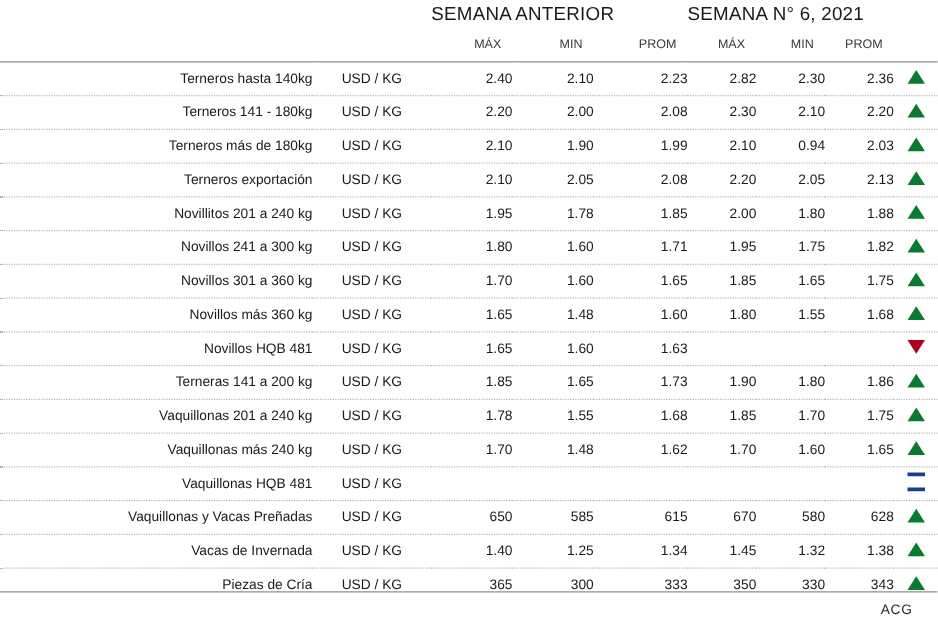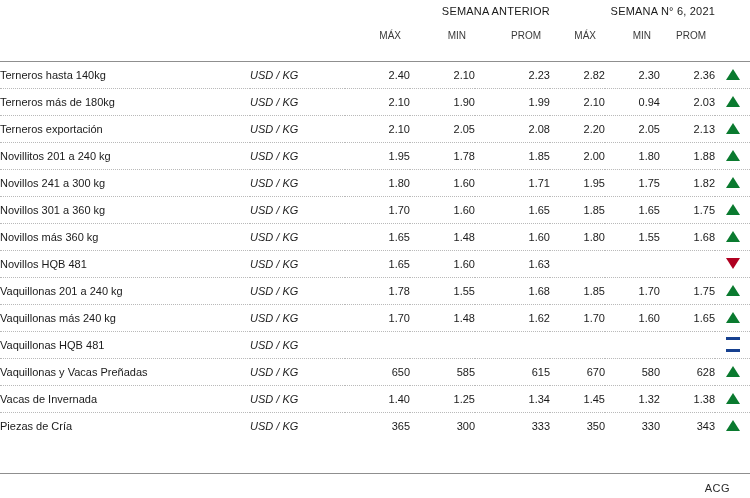--- a/index.html
+++ b/index.html
@@ -37,33 +37,33 @@
   col.c-min1    { width: 65px; }
   col.c-prom1   { width: 75px; }
   col.c-max2    { width: 55px; }
   col.c-min2    { width: 55px; }
   col.c-prom2   { width: 55px; }
   col.c-trend   { width: 35px; }
 
   thead .group-row td {
     height: 22px;
     vertical-align: middle;
-    font-size: 11px;
+    font-size: 15px;
     color: #1a1a1a;
     letter-spacing: 0.2px;
-    text-align: right;
+    text-align: left;
     padding-bottom: 3px;
   }
   thead .sub-row td {
     height: 20px;
     vertical-align: middle;
     font-size: 10px;
     color: #3a3a3a;
     text-align: center;
-    padding-bottom: 16px;
+    padding-bottom: 4px;
     margin-top: 19px;
   }
   thead .sub-row td.sub-max1,
   thead .sub-row td.sub-min1,
   thead .sub-row td.sub-prom1,
   thead .sub-row td.sub-max2,
   thead .sub-row td.sub-min2,
   thead .sub-row td.sub-prom2 {
     text-align: right;
     padding-right: 9px;
@@ -74,22 +74,22 @@
     border-top: 1px dotted #b9b9b9;
     vertical-align: middle;
     font-size: 11px;
     color: #1a1a1a;
     white-space: nowrap;
     overflow: hidden;
   }
   tbody tr.data-row:first-child td {
     border-top: 1px solid #8f8f8f;
   }
-  td.concept { padding-left: 8px; text-align: left; }
-  td.unit { padding-left: 2px; text-align: left; color: #1a1a1a; font-style: italic; }
+  td.concept { padding-left: 8px; text-align: right; }
+  td.unit { padding-left: 2px; text-align: center; color: #1a1a1a; }
   td.num { text-align: right; padding-right: 9px; }
   td.trend { text-align: center; }
 
   .arrow {
     display: inline-block;
     width: 0;
     height: 0;
     line-height: 0;
   }
   .arrow.up {
@@ -169,20 +169,31 @@
           <td class="unit">USD / KG</td>
           <td class="num">2.40</td>
           <td class="num">2.10</td>
           <td class="num">2.23</td>
           <td class="num">2.82</td>
           <td class="num">2.30</td>
           <td class="num">2.36</td>
           <td class="trend"><span class="arrow up"></span></td>
         </tr>
         <tr class="data-row">
+          <td class="concept">Terneros 141 - 180kg</td>
+          <td class="unit">USD / KG</td>
+          <td class="num">2.20</td>
+          <td class="num">2.00</td>
+          <td class="num">2.08</td>
+          <td class="num">2.30</td>
+          <td class="num">2.10</td>
+          <td class="num">2.20</td>
+          <td class="trend"><span class="arrow up"></span></td>
+        </tr>
+        <tr class="data-row">
           <td class="concept">Terneros más de 180kg</td>
           <td class="unit">USD / KG</td>
           <td class="num">2.10</td>
           <td class="num">1.90</td>
           <td class="num">1.99</td>
           <td class="num">2.10</td>
           <td class="num">0.94</td>
           <td class="num">2.03</td>
           <td class="trend"><span class="arrow up"></span></td>
         </tr>
@@ -246,20 +257,31 @@
           <td class="unit">USD / KG</td>
           <td class="num">1.65</td>
           <td class="num">1.60</td>
           <td class="num">1.63</td>
           <td class="num"></td>
           <td class="num"></td>
           <td class="num"></td>
           <td class="trend"><span class="arrow down"></span></td>
         </tr>
         <tr class="data-row">
+          <td class="concept">Terneras 141 a 200 kg</td>
+          <td class="unit">USD / KG</td>
+          <td class="num">1.85</td>
+          <td class="num">1.65</td>
+          <td class="num">1.73</td>
+          <td class="num">1.90</td>
+          <td class="num">1.80</td>
+          <td class="num">1.86</td>
+          <td class="trend"><span class="arrow up"></span></td>
+        </tr>
+        <tr class="data-row">
           <td class="concept">Vaquillonas 201 a 240 kg</td>
           <td class="unit">USD / KG</td>
           <td class="num">1.78</td>
           <td class="num">1.55</td>
           <td class="num">1.68</td>
           <td class="num">1.85</td>
           <td class="num">1.70</td>
           <td class="num">1.75</td>
           <td class="trend"><span class="arrow up"></span></td>
         </tr>

